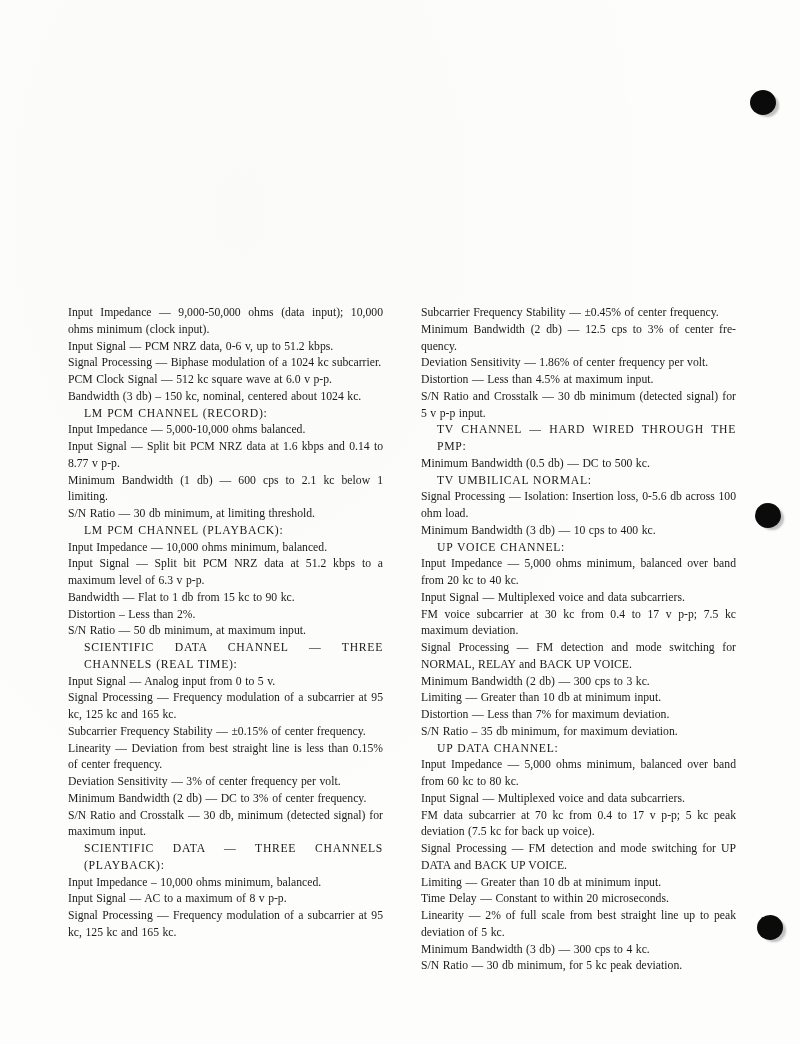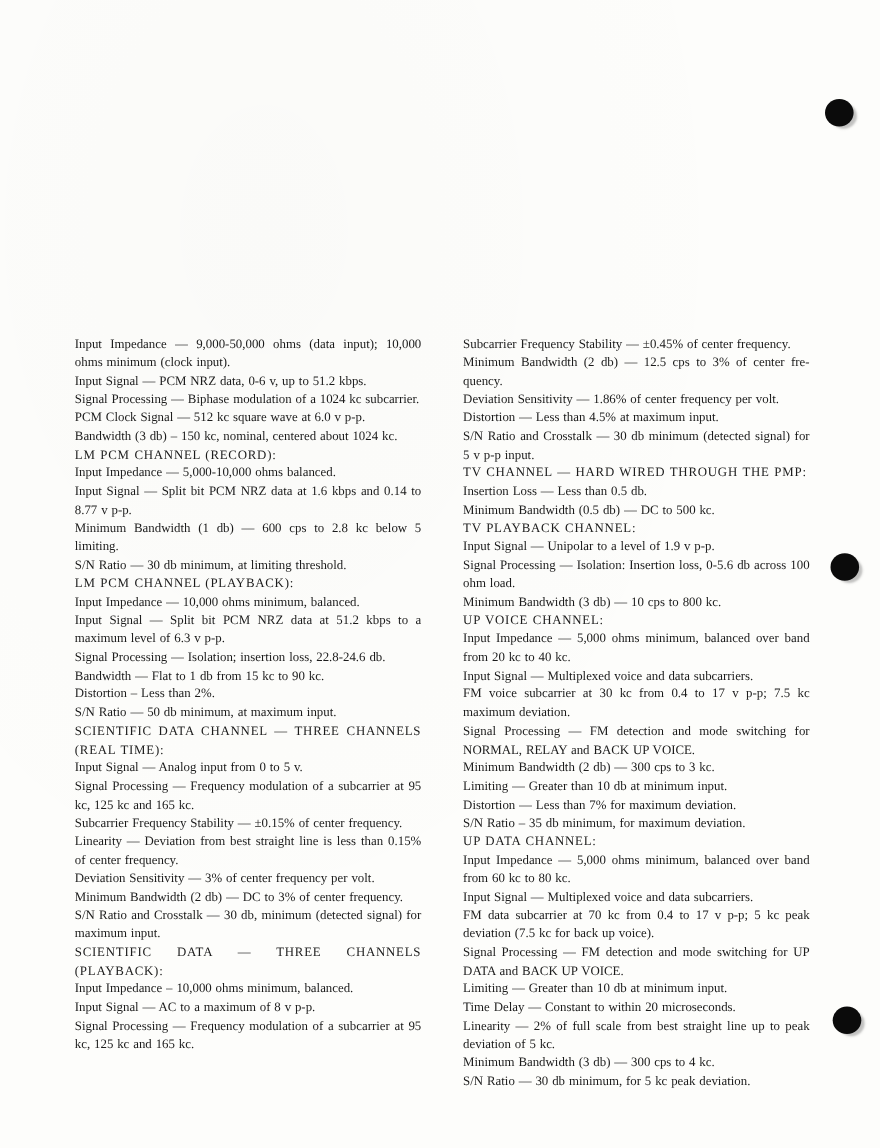--- a/index.html
+++ b/index.html
@@ -35,20 +35,21 @@
   }
   .col p {
     margin: 0;
     font-size: 11.7px;
     line-height: 16.75px;
     text-align: justify;
     word-spacing: 0.6px;
   }
   .col p.heading {
     letter-spacing: 0.7px;
+    margin-left: 16px;
   }
   .binder-hole {
     position: absolute;
     width: 26px;
     height: 25px;
     background: #0b0b0b;
     border-radius: 50%;
     box-shadow: 4px 3px 2px -1px rgba(120,120,120,0.45);
   }
   .hole-1 { left: 750px; top: 90px; }
@@ -62,26 +63,25 @@
   <div class="content">
     <div class="col">
         <p class="spec">Input Impedance — 9,000-50,000 ohms (data input); 10,000 ohms minimum (clock input).</p>
         <p class="spec">Input Signal — PCM NRZ data, 0-6 v, up to 51.2 kbps.</p>
         <p class="spec">Signal Processing — Biphase modulation of a 1024 kc sub­carrier.</p>
         <p class="spec">PCM Clock Signal — 512 kc square wave at 6.0 v p-p.</p>
         <p class="spec">Bandwidth (3 db) – 150 kc, nominal, centered about 1024 kc.</p>
         <p class="heading">LM PCM CHANNEL (RECORD):</p>
         <p class="spec">Input Impedance — 5,000-10,000 ohms balanced.</p>
         <p class="spec">Input Signal — Split bit PCM NRZ data at 1.6 kbps and 0.14 to 8.77 v p-p.</p>
-        <p class="spec">Minimum Bandwidth (1 db) — 600 cps to 2.8 kc below 5 limiting.</p>
+        <p class="spec">Minimum Bandwidth (1 db) — 600 cps to 2.1 kc below 1 limiting.</p>
         <p class="spec">S/N Ratio — 30 db minimum, at limiting threshold.</p>
         <p class="heading">LM PCM CHANNEL (PLAYBACK):</p>
         <p class="spec">Input Impedance — 10,000 ohms minimum, balanced.</p>
         <p class="spec">Input Signal — Split bit PCM NRZ data at 51.2 kbps to a maximum level of 6.3 v p-p.</p>
-        <p class="spec">Signal Processing — Isolation; insertion loss, 22.8-24.6 db.</p>
         <p class="spec">Bandwidth — Flat to 1 db from 15 kc to 90 kc.</p>
         <p class="spec">Distortion – Less than 2%.</p>
         <p class="spec">S/N Ratio — 50 db minimum, at maximum input.</p>
         <p class="heading">SCIENTIFIC DATA CHANNEL — THREE CHANNELS (REAL TIME):</p>
         <p class="spec">Input Signal — Analog input from 0 to 5 v.</p>
         <p class="spec">Signal Processing — Frequency modulation of a subcarrier at 95 kc, 125 kc and 165 kc.</p>
         <p class="spec">Subcarrier Frequency Stability — ±0.15% of center frequency.</p>
         <p class="spec">Linearity — Deviation from best straight line is less than 0.15% of center frequency.</p>
         <p class="spec">Deviation Sensitivity — 3% of center frequency per volt.</p>
         <p class="spec">Minimum Bandwidth (2 db) — DC to 3% of center frequency.</p>
@@ -91,26 +91,24 @@
         <p class="spec">Input Signal — AC to a maximum of 8 v p-p.</p>
         <p class="spec">Signal Processing — Frequency modulation of a subcarrier at 95 kc, 125 kc and 165 kc.</p>
       </div>
     <div class="col">
         <p class="spec">Subcarrier Frequency Stability — ±0.45% of center frequency.</p>
         <p class="spec">Minimum Bandwidth (2 db) — 12.5 cps to 3% of center fre­quency.</p>
         <p class="spec">Deviation Sensitivity — 1.86% of center frequency per volt.</p>
         <p class="spec">Distortion — Less than 4.5% at maximum input.</p>
         <p class="spec">S/N Ratio and Crosstalk — 30 db minimum (detected signal) for 5 v p-p input.</p>
         <p class="heading">TV CHANNEL — HARD WIRED THROUGH THE PMP:</p>
-        <p class="spec">Insertion Loss — Less than 0.5 db.</p>
         <p class="spec">Minimum Bandwidth (0.5 db) — DC to 500 kc.</p>
-        <p class="heading">TV PLAYBACK CHANNEL:</p>
-        <p class="spec">Input Signal — Unipolar to a level of 1.9 v p-p.</p>
+        <p class="heading">TV UMBILICAL NORMAL:</p>
         <p class="spec">Signal Processing — Isolation: Insertion loss, 0-5.6 db across 100 ohm load.</p>
-        <p class="spec">Minimum Bandwidth (3 db) — 10 cps to 800 kc.</p>
+        <p class="spec">Minimum Bandwidth (3 db) — 10 cps to 400 kc.</p>
         <p class="heading">UP VOICE CHANNEL:</p>
         <p class="spec">Input Impedance — 5,000 ohms minimum, balanced over band from 20 kc to 40 kc.</p>
         <p class="spec">Input Signal — Multiplexed voice and data subcarriers.</p>
         <p class="spec">FM voice subcarrier at 30 kc from 0.4 to 17 v p-p; 7.5 kc maximum deviation.</p>
         <p class="spec">Signal Processing — FM detection and mode switching for NORMAL, RELAY and BACK UP VOICE.</p>
         <p class="spec">Minimum Bandwidth (2 db) — 300 cps to 3 kc.</p>
         <p class="spec">Limiting — Greater than 10 db at minimum input.</p>
         <p class="spec">Distortion — Less than 7% for maximum deviation.</p>
         <p class="spec">S/N Ratio – 35 db minimum, for maximum deviation.</p>
         <p class="heading">UP DATA CHANNEL:</p>

